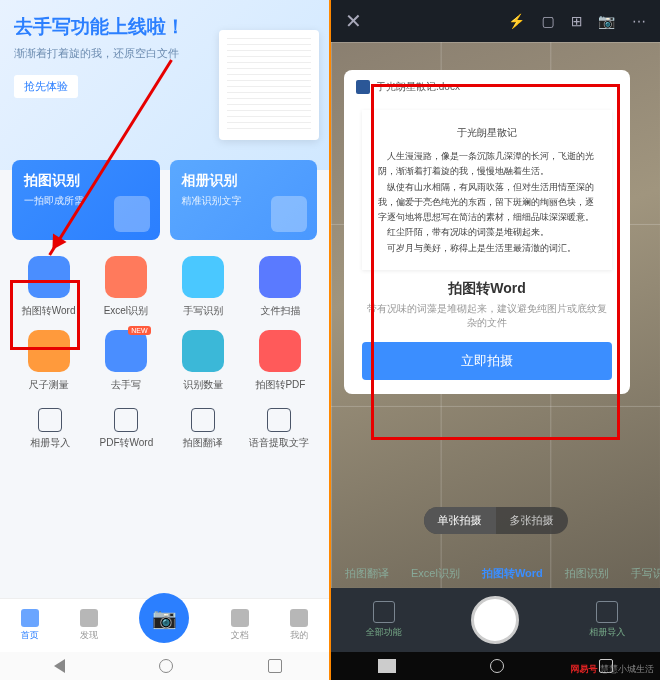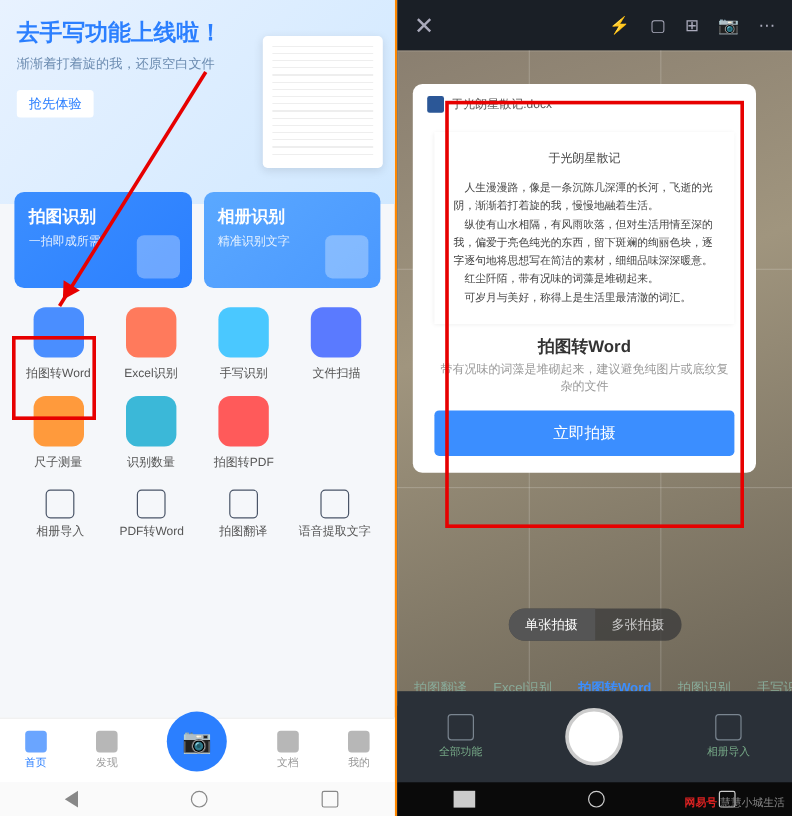--- a/index.html
+++ b/index.html
@@ -62,21 +62,21 @@
 .pT{text-align:center;font-size:14px;font-weight:600;margin-top:10px;color:#333}
 .pS{text-align:center;font-size:10px;color:#999;margin-top:4px;padding:0 20px;line-height:1.4}
 .pBtn{margin:12px 18px 0;background:#3b8eff;color:#fff;text-align:center;padding:10px;border-radius:4px;font-size:13px}
 .hlR{position:absolute;top:84px;left:40px;right:40px;height:356px;border:3px solid #e70000}
 .modes{position:absolute;bottom:146px;left:50%;transform:translateX(-50%);display:flex;background:rgba(60,60,60,.8);border-radius:16px;overflow:hidden}
 .mode{padding:6px 14px;font-size:11px;color:#ccc}
 .mode.on{background:#555;color:#fff}
 .strip{position:absolute;bottom:92px;left:0;right:0;height:30px;display:flex;align-items:center;gap:22px;padding:0 14px;overflow:hidden;font-size:11px}
 .sI{color:#8a9;white-space:nowrap}
 .sI.on{color:#3b8eff;font-weight:600}
-.rBar{position:absolute;bottom:28px;left:0;right:0;height:76px;background:#2a3038;display:flex;align-items:center;justify-content:space-around}
+.rBar{position:absolute;bottom:28px;left:0;right:0;height:64px;background:#2a3038;display:flex;align-items:center;justify-content:space-around}
 .rB{text-align:center;color:#7a8;font-size:9px}
 .rBi{width:22px;height:22px;margin:0 auto 3px;border:1.5px solid #7a8590;border-radius:3px}
 .shut{width:48px;height:48px;border-radius:50%;border:3px solid #ccc;background:#fff}
 .navR{position:absolute;bottom:0;left:0;right:0;height:28px;background:#0a0a0a;display:flex;align-items:center;justify-content:space-around}
 .navR .nk{border-color:#ccc}
 .navR .nk.tri{border-right-color:#ccc}
 .wm{position:absolute;bottom:4px;right:6px;font-size:9px;color:#888}
 .wm b{color:#d22}
 </style>
 </head>
@@ -120,20 +120,25 @@
           <div class="ico" style="background: rgb(90, 122, 255);"></div>
           <div class="cLbl">文件扫描</div>
         </div>
       </div>
     <div class="grid" id="g2" style="padding-top:4px">
         <div class="cell">
           <div class="ico" style="background: rgb(255, 154, 60);"></div>
           <div class="cLbl">尺子测量</div>
         </div>
         <div class="cell">
+          <div class="ico" style="background: rgb(74, 142, 255);"></div>
+          <div class="cLbl">去手写</div>
+          <div class="badge">NEW</div>
+        </div>
+        <div class="cell">
           <div class="ico" style="background: rgb(59, 184, 216);"></div>
           <div class="cLbl">识别数量</div>
         </div>
         <div class="cell">
           <div class="ico" style="background: rgb(255, 90, 90);"></div>
           <div class="cLbl">拍图转PDF</div>
         </div>
       </div>
     <div class="row4" id="r4">
         <div class="r4c">

